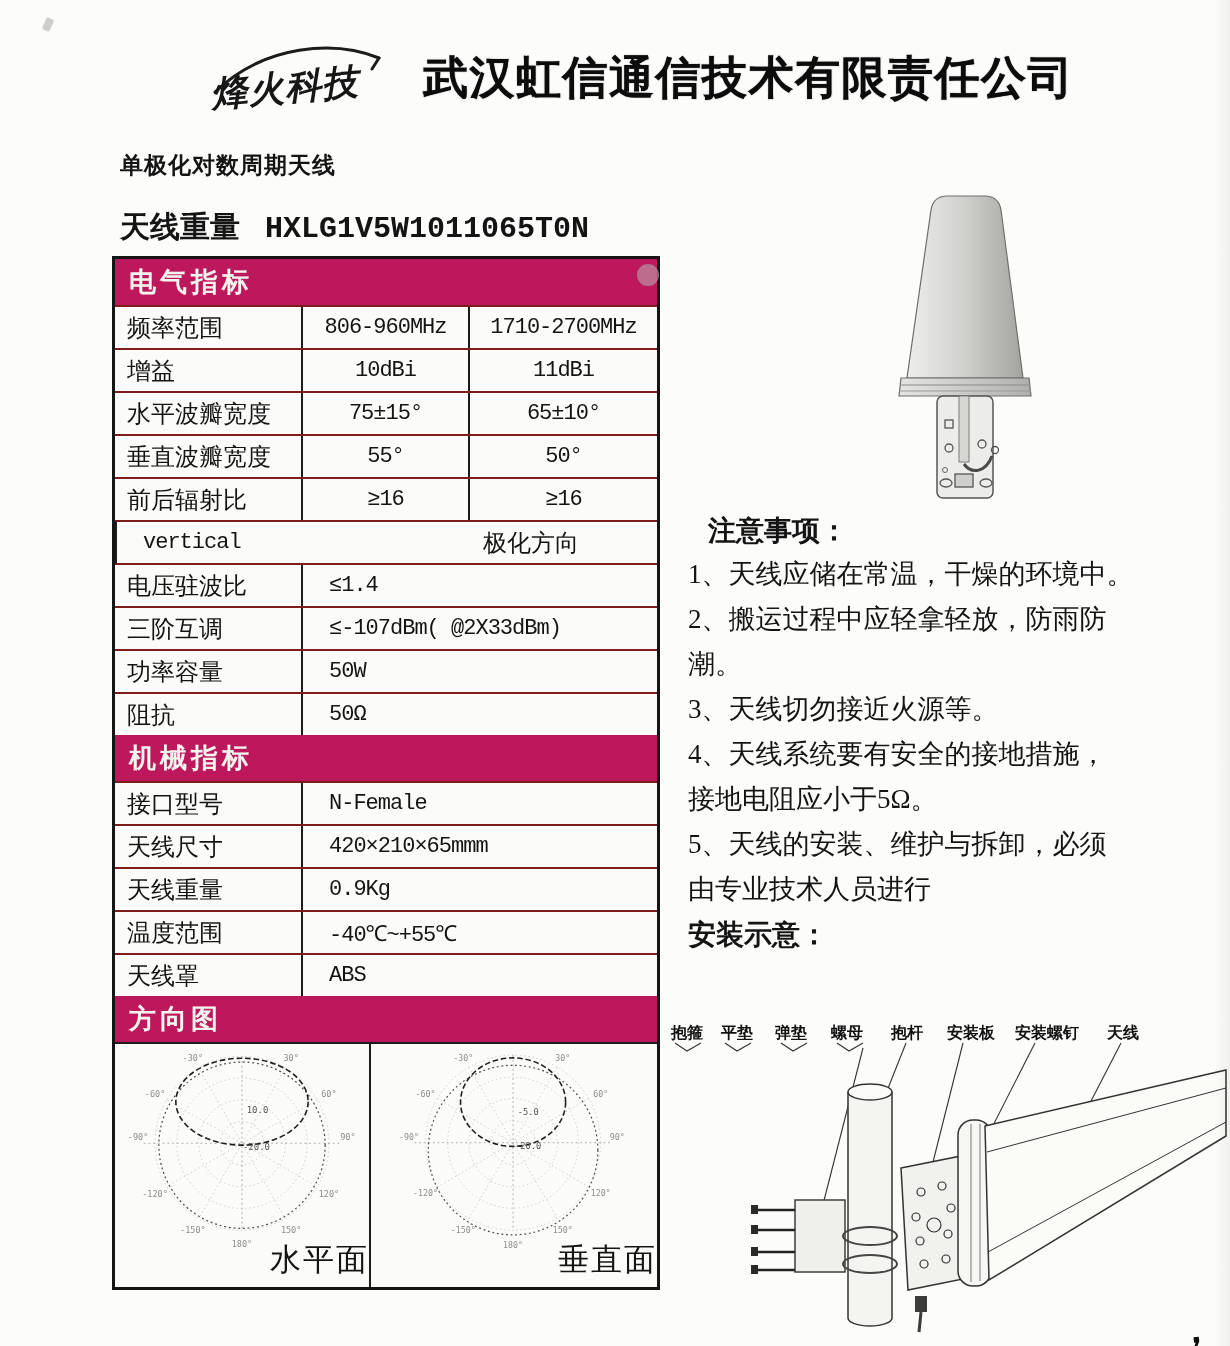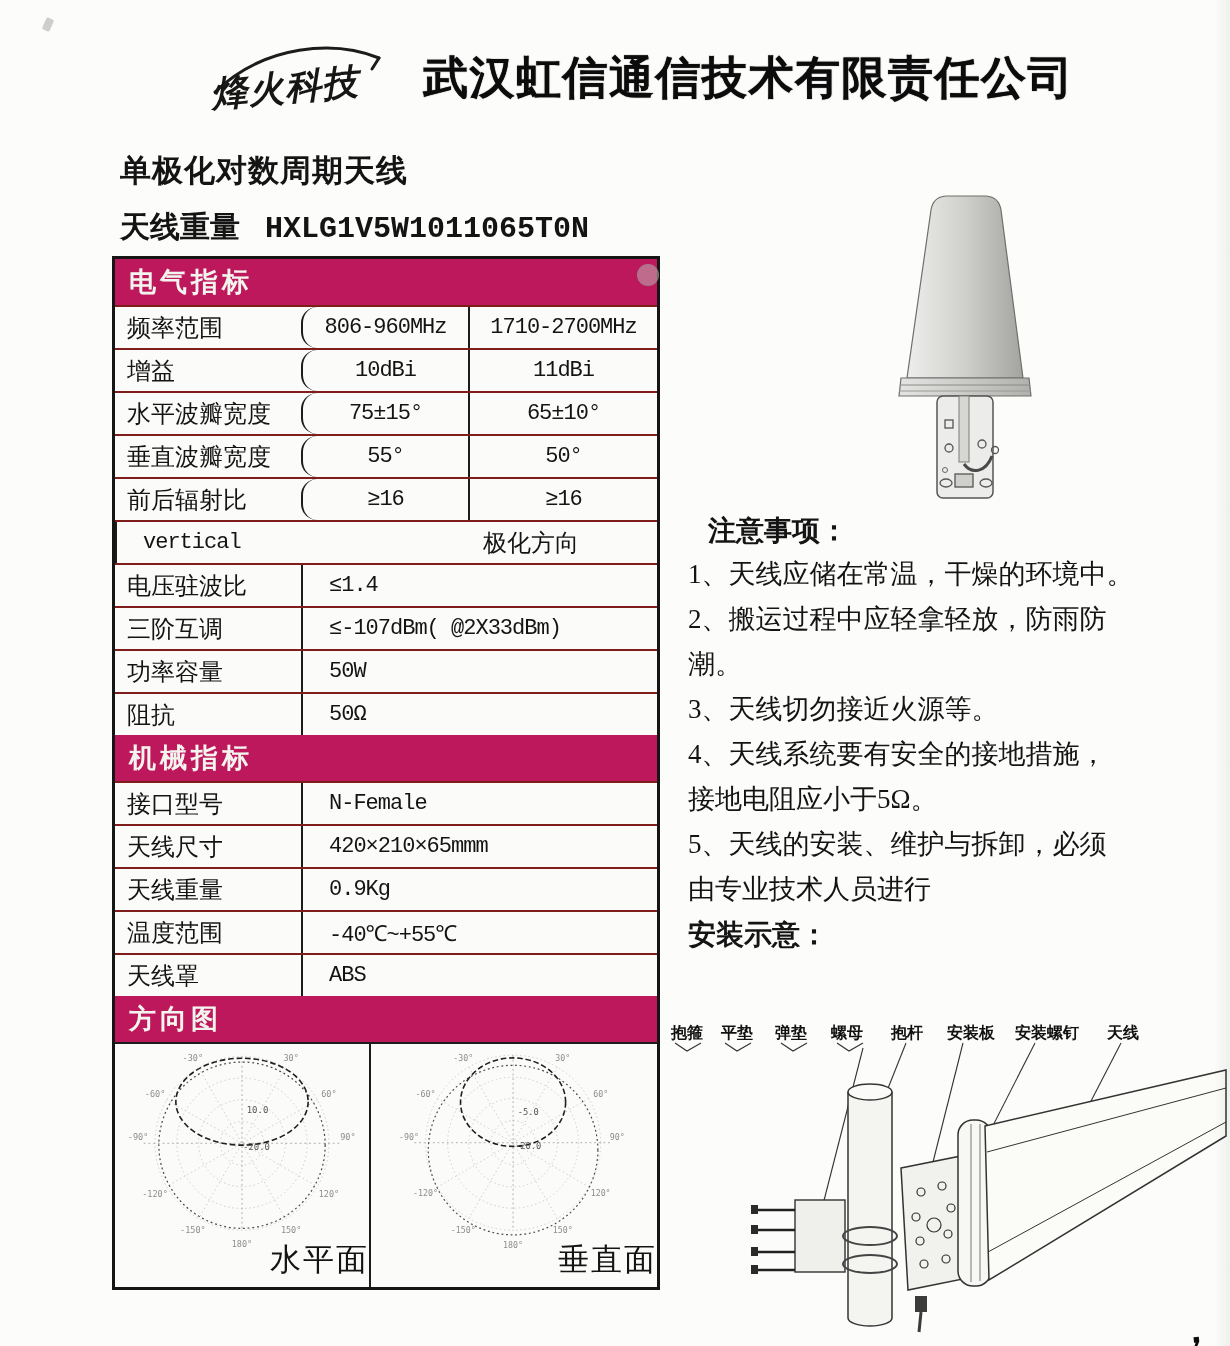--- a/index.html
+++ b/index.html
@@ -20,21 +20,21 @@
     position:absolute; left:386px; top:48px;
     font-family:"Liberation Sans","DejaVu Sans",sans-serif;
     font-weight:900; font-size:45px; letter-spacing:1.5px; color:#0c0c0c;
     text-shadow:0 0 1px #222;
     margin-left:37px;
   }
   
   .ptitle{
     position:absolute; left:120px; top:150px;
     font-family:"Liberation Sans","DejaVu Sans",sans-serif;
-    font-weight:700; font-size:31px; letter-spacing:1px;
+    font-weight:700; font-size:23px; letter-spacing:1px;
   }
   .pmodel{
     position:absolute; left:120px; top:207px;
     font-family:"Liberation Sans","DejaVu Sans",sans-serif;
     font-weight:700; font-size:30px;
   }
   .pmodel .mv{font-family:"Liberation Mono","DejaVu Sans Mono",monospace; font-weight:700; letter-spacing:0;}
   
   .spec{
     position:absolute; left:112px; top:256px; width:548px;
@@ -42,21 +42,21 @@
   }
   .sec-bar{
     height:46px; background:#be185d; color:#f4f4ef;
     display:flex; align-items:center; padding-left:14px; box-sizing:border-box;
     font-family:"Liberation Sans","DejaVu Sans",sans-serif;
     font-weight:700; font-size:27px; letter-spacing:4px;
   }
   .row{display:flex; height:43px; border-top:2px solid #7f1d1d; box-sizing:border-box;justify-content:flex-end;}
   .cell{box-sizing:border-box; display:flex; align-items:center;}
   .c1{width:186px; padding-left:12px; font-size:24px;}
-  .c2{width:167px; justify-content:center; border-left:2px solid #1c1c1c;border-radius:16px;}
+  .c2{width:167px; justify-content:center; border-left:2px solid #1c1c1c;}
   .c3{flex:1; justify-content:center; border-left:2px solid #1c1c1c;}
   .cm{flex:1; border-left:2px solid #1c1c1c; padding-left:26px;}
   .val{font-family:"Liberation Mono","DejaVu Sans Mono",monospace; font-size:22px; letter-spacing:-1px;}
   .prow{display:flex; height:245px; border-top:2px solid #1c1c1c; box-sizing:border-box;}
   .pcell{position:relative; width:254px; box-sizing:border-box;}
   .pcell.right{flex:1; border-left:2px solid #1c1c1c;}
   .pcaption{
     position:absolute; bottom:6px; left:16px; right:0; text-align:right;
     font-size:31px; letter-spacing:2px; font-family:"Liberation Serif",serif;
   }

